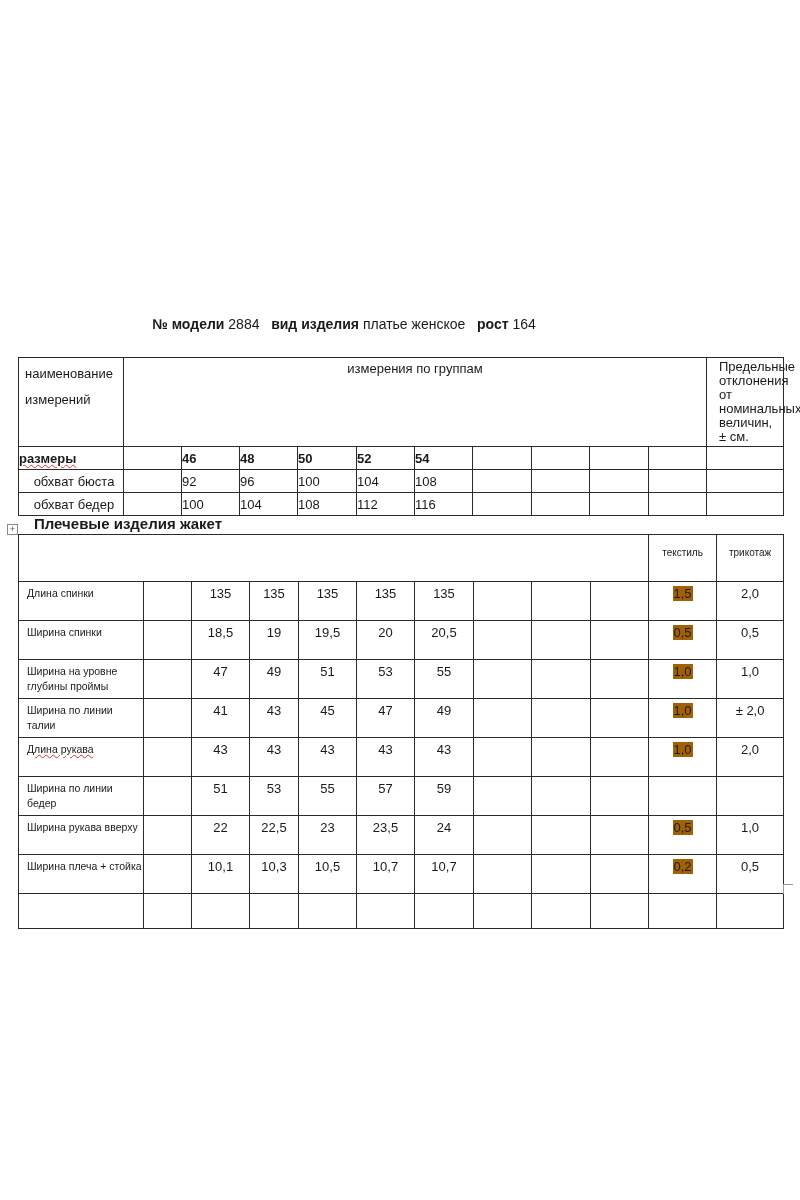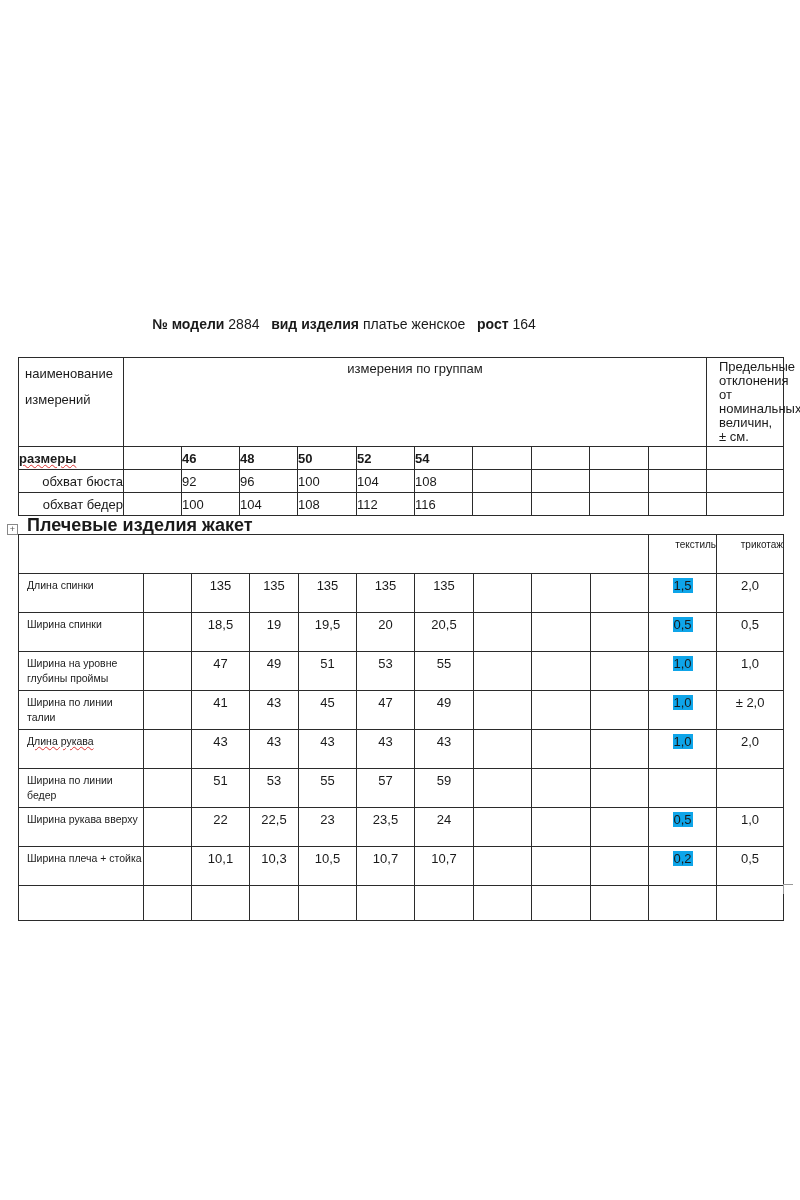--- a/index.html
+++ b/index.html
@@ -6,35 +6,35 @@
   body { width:800px; height:1200px; position:relative; overflow:hidden;
          font-family:"Liberation Sans", "DejaVu Sans", sans-serif; color:#1a1a1a; }
   .title { position:absolute; left:0; top:316px; width:688px; text-align:center; font-size:14px; }
   .title b { font-weight:bold; }
   table { border-collapse:collapse; position:absolute; table-layout:fixed; }
   td { border:1px solid #2b2b2b; padding:0; vertical-align:top; }
   #t1 { left:18px; top:357px; width:765px; }
   #t1 td { font-size:13px; }
   #t1 .hdr td { height:76px; }
   #t1 .row td { height:22px; text-align:left; vertical-align:middle; }
-  #t1 .row td.lbl { text-align:right; padding-left:6px; }
+  #t1 .row td.lbl { text-align:center; padding-left:6px; }
   #t1 .sizes td { font-weight:bold; }
   .hdr-lbl { padding:3px 6px; line-height:26px; font-size:13px;margin-top:23px; }
   .hdr-mid { text-align:center; padding-top:3px; }
   .hdr-dev { font-size:8.5px; line-height:14px; padding:2px 12px; }
   .spell { text-decoration:underline wavy #d33; text-decoration-thickness:1px; }
-  .section { position:absolute; left:27px; top:515px; font-size:18px; font-weight:bold; }
+  .section { position:absolute; left:34px; top:515px; font-size:15px; font-weight:bold; }
   .move-handle { position:absolute; left:7px; top:524px; width:9px; height:9px; border:1px solid #888;
                  font-size:9px; line-height:9px; text-align:center; color:#555; }
   #t2 { left:18px; top:534px; width:765px; }
   #t2 td { height:34px; font-size:13px; text-align:center; }
   #t2 td.lbl { text-align:left; font-size:10.5px; padding:4px 0 0 8px; line-height:15px; }
   #t2 td.num { padding-top:4px; }
-  #t2 td.smallhdr { font-size:10px; padding-top:4px;text-align:right; }
-  .hl { background:#0ea5e9; padding:0 1px; }
+  #t2 td.smallhdr { font-size:10px; padding-top:12px; }
+  .hl { background:#a16207; padding:0 1px; }
   .corner { position:absolute; left:783px; top:884px; width:9px; height:9px;
             border-left:1px solid #999; border-top:1px solid #999; }
 </style>
 </head>
 <body>
 
 <div class="title">
   <b>№ модели</b>
   <span>2884</span>&nbsp;&nbsp;
   <b>вид изделия</b>

